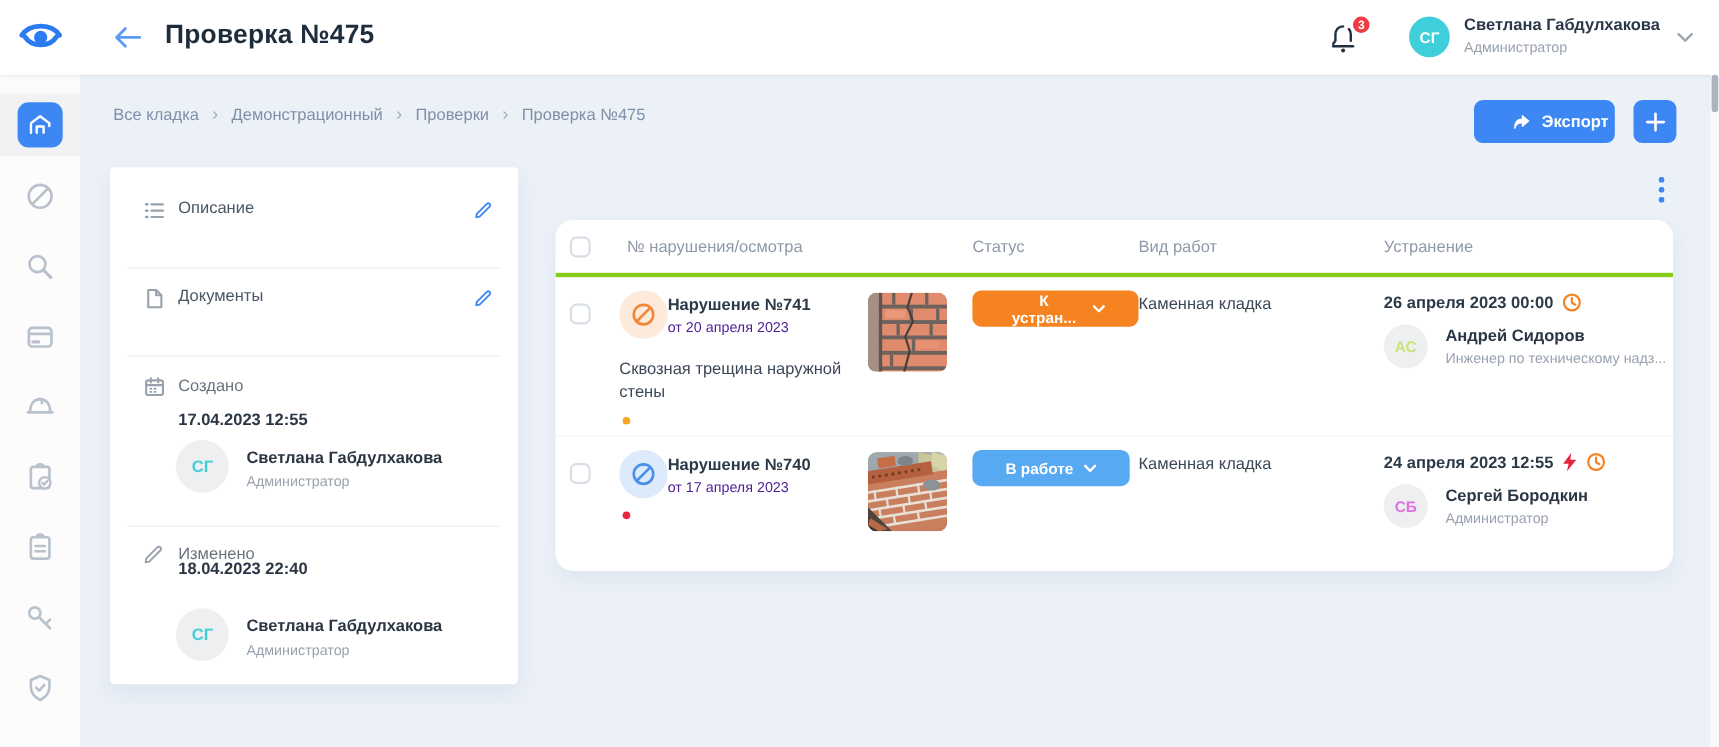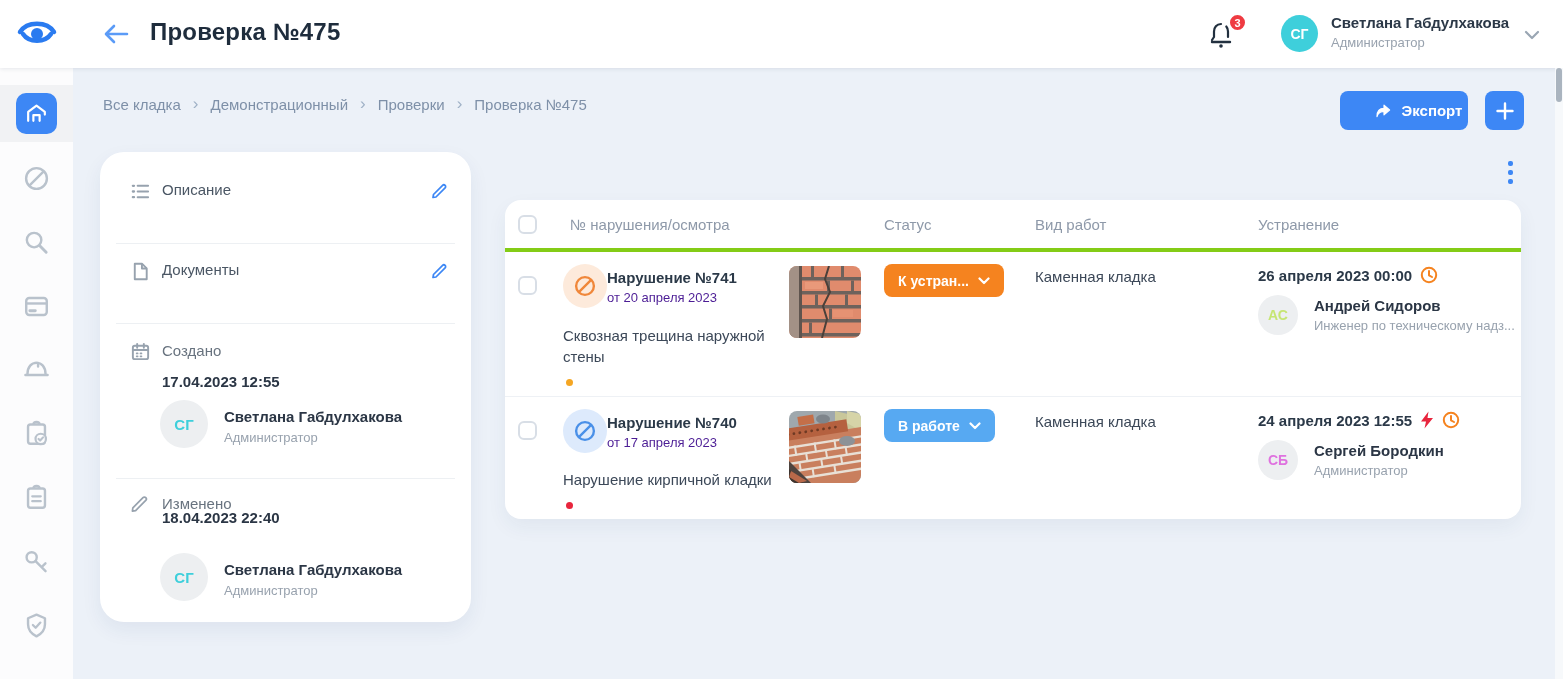--- a/index.html
+++ b/index.html
@@ -40,21 +40,21 @@
   .breadcrumbs{position:absolute;left:30px;top:26px;display:flex;align-items:center;gap:12px;
     font-size:15px;color:#7e90a8;}
   .crumb{cursor:pointer;}
   .crumb-sep{font-size:17px;color:#9fb1c6;cursor:default;}
   .export-btn{position:absolute;left:1267px;top:23px;width:128px;height:39px;border-radius:8px;background:#3d87f5;
     color:#fff;font-size:15px;font-weight:600;display:flex;align-items:center;justify-content:center;gap:10px;cursor:pointer;border:none;padding-left:28px;}
   .add-btn{position:absolute;left:1412px;top:23px;width:39px;height:39px;border-radius:8px;background:#3d87f5;
     display:flex;align-items:center;justify-content:center;cursor:pointer;border:none;}
 
   
-  .info-card{position:absolute;left:27px;top:84px;width:371px;height:470px;background:#fff;border-radius:24px;
+  .info-card{position:absolute;left:27px;top:84px;width:371px;height:470px;background:#fff;border-radius:4px;
     box-shadow:0 8px 20px rgba(30,60,110,.07);}
   .ic-row-icon{position:absolute;left:30px;width:21px;height:21px;}
   .ic-label{position:absolute;left:62px;font-size:15px;color:#4a5664;}
   .ic-pencil{position:absolute;right:22px;width:18px;height:18px;cursor:pointer;}
   .ic-divider{position:absolute;left:16px;right:16px;height:1px;background:#edf0f3;}
   .ic-section-label{position:absolute;left:62px;font-size:15px;color:#68737f;}
   .ic-date{position:absolute;left:62px;font-size:15px;font-weight:700;color:#2b3645;}
   .ic-avatar{position:absolute;left:60px;width:48px;height:48px;border-radius:50%;background:#edeff1;
     display:flex;align-items:center;justify-content:center;font-size:15px;font-weight:600;color:#3ecfdb;}
   .ic-uname{position:absolute;left:124px;font-size:15px;font-weight:600;color:#2b3645;}
@@ -79,21 +79,21 @@
   .row-check{padding-top:12px;}
   .row-head{display:flex;gap:0;}
   .icon-circle{width:44px;height:44px;border-radius:50%;display:flex;align-items:center;justify-content:center;flex:none;}
   .tint-orange{background:#fdeadb;} .tint-blue{background:#ddeafc;}
   .row-title{font-size:15px;font-weight:700;color:#2b3948;padding-top:5px;}
   .row-sub{font-size:13px;color:#4c1d95;margin-top:4px;}
   .row-desc{margin-top:17px;width:232px;font-size:15px;color:#3c4858;line-height:1.4;}
   .row-dot{width:7px;height:7px;border-radius:50%;margin:12px 0 0 3px;}
   .photo{width:72px;height:72px;border-radius:8px;overflow:hidden;margin-top:2px;cursor:pointer;}
   .status-btn{height:33px;border-radius:8px;border:none;display:inline-flex;align-items:center;gap:9px;
-    padding:0 14px;color:#fff;font-size:14px;font-weight:700;font-family:"Liberation Sans",sans-serif;cursor:pointer;}
+    padding:0 30px;color:#fff;font-size:14px;font-weight:700;font-family:"Liberation Sans",sans-serif;cursor:pointer;}
   .cell-work{font-size:15px;color:#3c4858;padding-top:4px;}
   .fix-date{display:flex;align-items:center;gap:8px;font-size:15px;font-weight:700;color:#2b3948;padding-top:2px;}
   .fix-user{display:flex;gap:16px;margin-top:11px;}
   .fix-avatar{width:40px;height:40px;border-radius:50%;background:#edeff1;flex:none;
     display:flex;align-items:center;justify-content:center;font-size:14px;font-weight:600;}
   .fix-uname{font-size:15px;font-weight:600;color:#2b3645;padding-top:2px;}
   .fix-urole{font-size:13px;color:#98a2ae;margin-top:4px;max-width:205px;overflow:hidden;white-space:nowrap;}
 
   
   .scroll-track{position:absolute;right:0;top:68px;width:8px;height:611px;background:#f7f9fb;z-index:30;}
@@ -366,21 +366,20 @@
             <svg viewBox="0 0 24 24" width="26" height="26">
               <circle cx="12" cy="12" r="8.2" fill="none" stroke="#4a90e8" stroke-width="2.2"></circle>
               <path d="M6.8 17.2 L17.2 6.8" stroke="#4a90e8" stroke-width="2.2" stroke-linecap="round"></path>
             </svg>
           </div>
           <div>
             <div class="row-title">Нарушение №740</div>
             <div class="row-sub">от 17 апреля 2023</div>
           </div>
         </div>
-        <div class="row-desc" style="margin-top:16px;">Нарушение кирпичной кладки</div>
         <div class="row-dot" style="background-color: rgb(232, 37, 61);"></div>
       </div>
       <div>
         <div class="photo">
           <svg viewBox="0 0 72 72" width="72" height="72">
             <rect width="72" height="72" fill="#9fa8ad"></rect>
             <polygon points="46,0 72,6 72,46 46,36" fill="#c9c79a"></polygon>
             <polygon points="58,0 72,3 72,20 58,12" fill="#d6d4a8"></polygon>
             <g transform="rotate(-9 36 40)">
               <rect x="-8" y="22" width="88" height="58" fill="#c97f5e"></rect>

